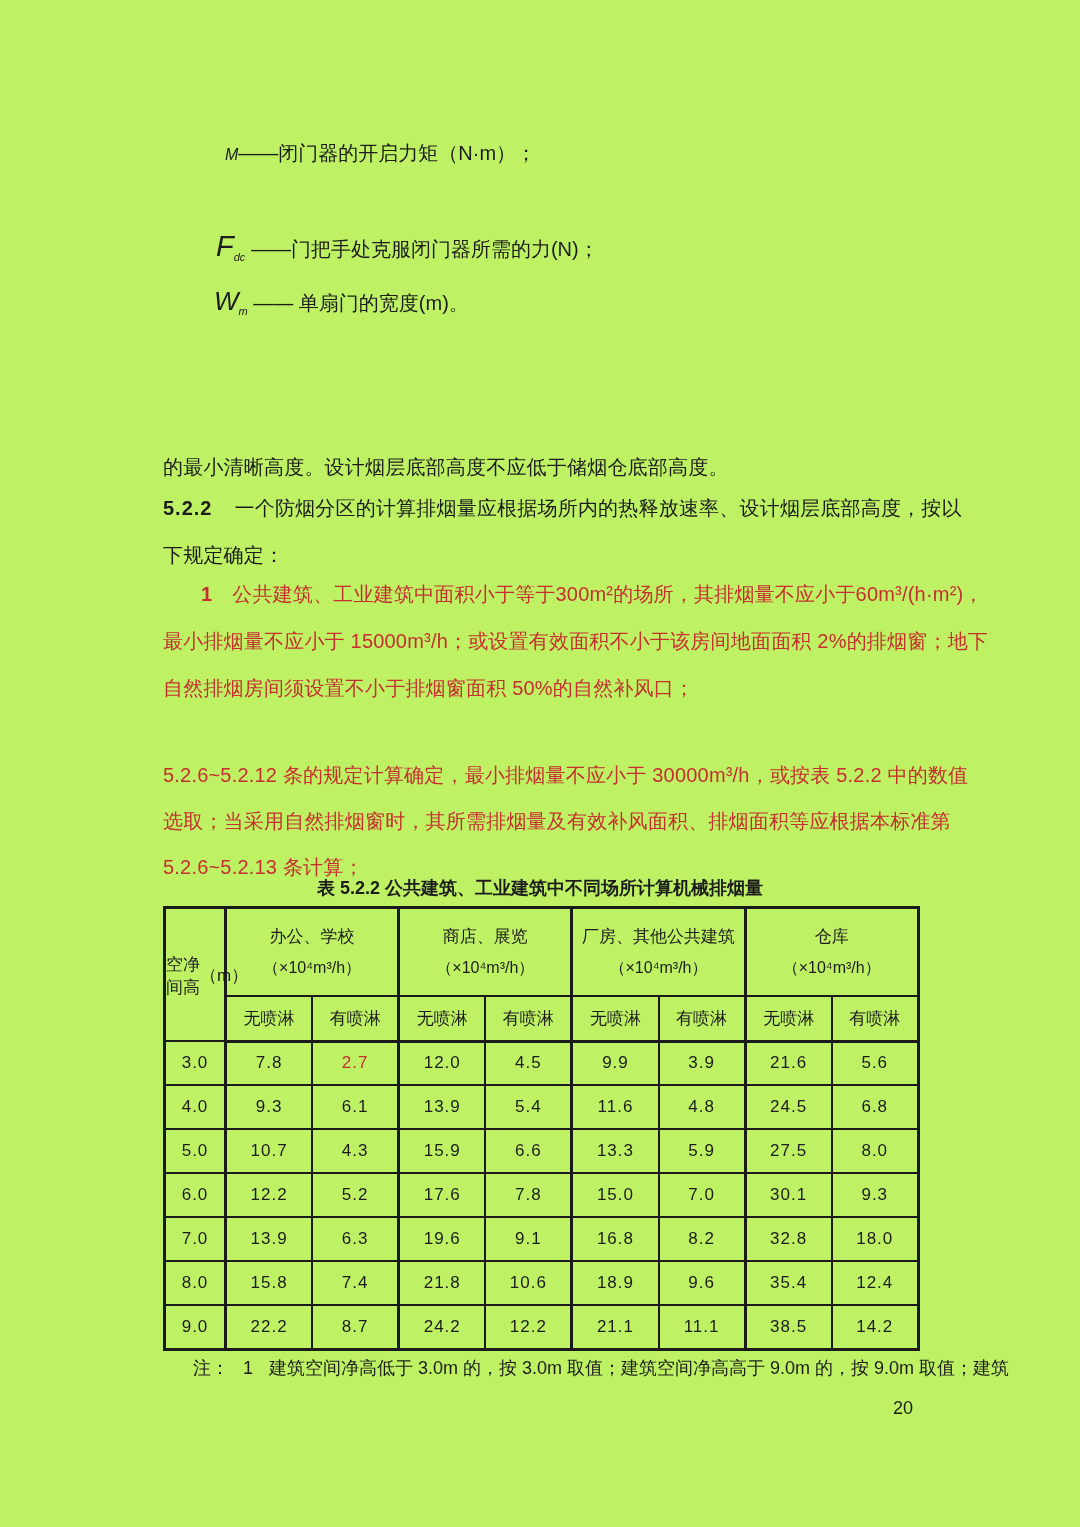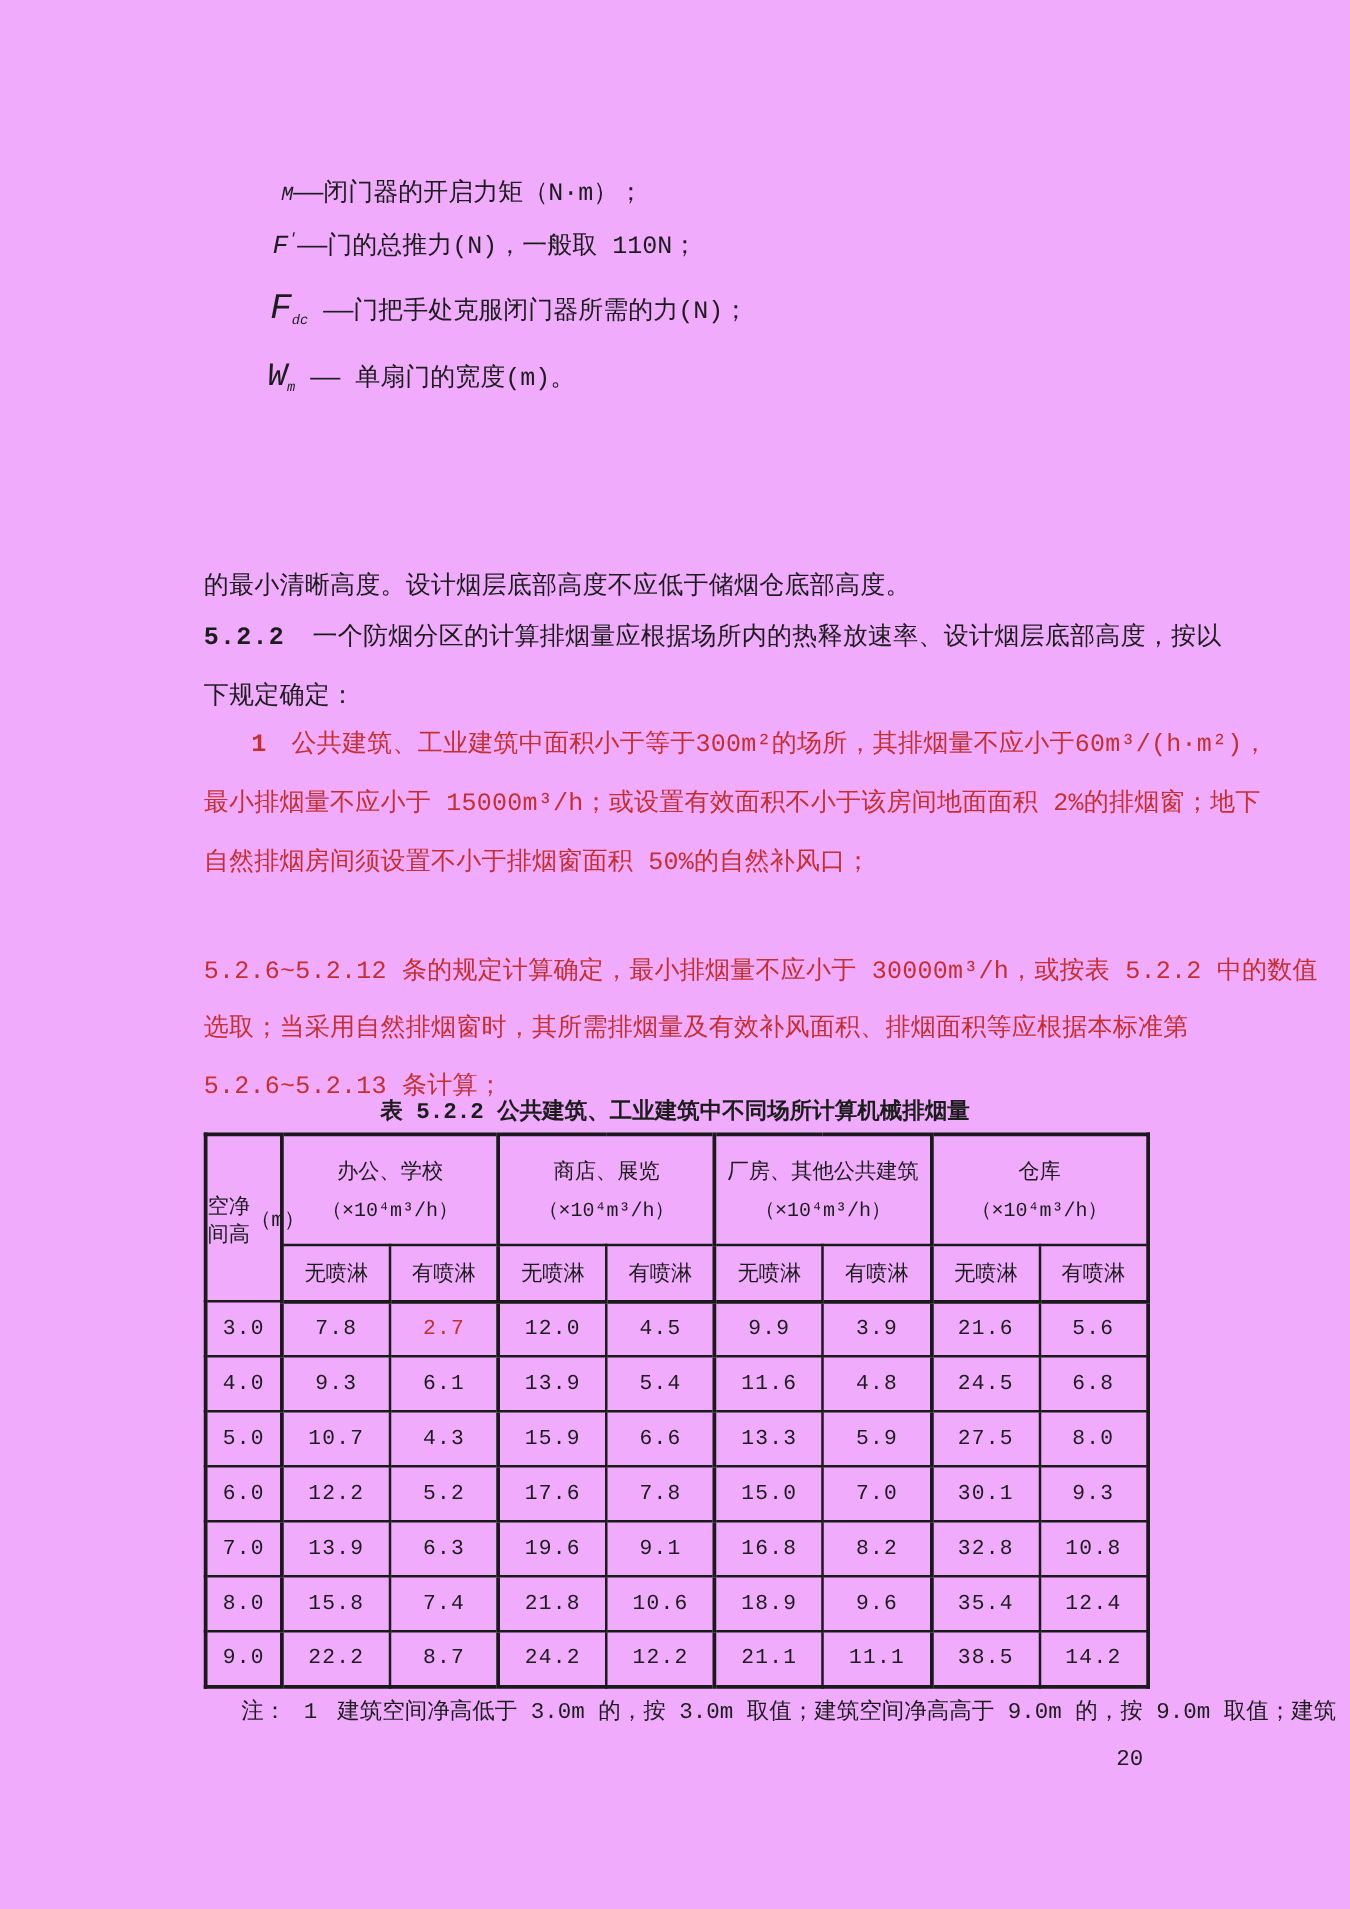--- a/index.html
+++ b/index.html
@@ -2,22 +2,22 @@
 <html><head>
 <meta charset="utf-8">
 <style>
   * { margin: 0; padding: 0; box-sizing: border-box; }
   html, body { background: #ffffff; }
   .page {
     position: relative;
     width: 1080px;
     height: 1527px;
     margin: 0 auto;
-    background: #f0abfc;
-    font-family: Liberation Mono, monospace;
+    background: #bef264;
+    font-family: Liberation Sans, sans-serif;
     color: #1c1c1c;
     overflow: hidden;
   }
   
   .def-line { position: absolute; white-space: nowrap; font-size: 20px; }
   .def-line .sym { font-style: italic; }
   .def-line sub { font-style: italic; font-size: 0.55em; }
   .def-line sup { font-style: italic; font-size: 0.6em; }
   .def-0 { top: 140px; left: 225px; }
   .def-0 .sym { font-size: 16px; }
@@ -86,23 +86,20 @@
   }
 </style>
 </head>
 <body>
 
 <div class="page">
 
   <div class="def-line def-0">
     <span class="sym">M</span><span class="desc">——闭门器的开启力矩（N·m）；</span>
   </div>
-  <div class="def-line def-1">
-    <span class="sym">F</span><sup>′</sup><span class="desc">——门的总推力(N)，一般取 110N；</span>
-  </div>
   <div class="def-line def-2">
     <span class="sym">F</span><sub>dc</sub><span class="desc"> ——门把手处克服闭门器所需的力(N)；</span>
   </div>
   <div class="def-line def-3">
     <span class="sym">W</span><sub>m</sub><span class="desc"> —— 单扇门的宽度(m)。</span>
   </div>
 
 
   <div class="bline l-c1b">的最小清晰高度。设计烟层底部高度不应低于储烟仓底部高度。</div>
 
@@ -219,21 +216,21 @@
       </tr>
       <tr>
         <td class="corner">7.0</td>
         <td class="gs">13.9</td>
         <td>6.3</td>
         <td class="gs">19.6</td>
         <td>9.1</td>
         <td class="gs">16.8</td>
         <td>8.2</td>
         <td class="gs">32.8</td>
-        <td>10.8</td>
+        <td>18.0</td>
       </tr>
       <tr>
         <td class="corner">8.0</td>
         <td class="gs">15.8</td>
         <td>7.4</td>
         <td class="gs">21.8</td>
         <td>10.6</td>
         <td class="gs">18.9</td>
         <td>9.6</td>
         <td class="gs">35.4</td>

